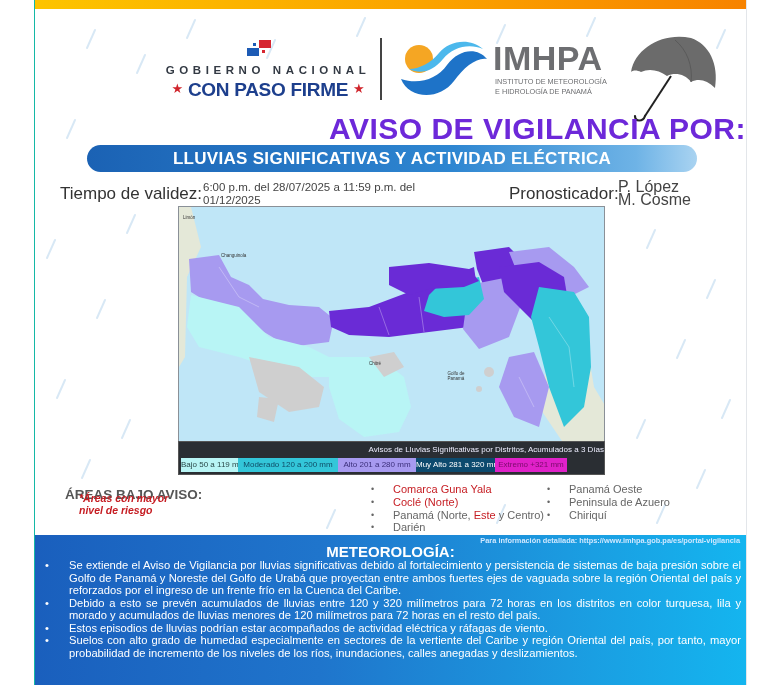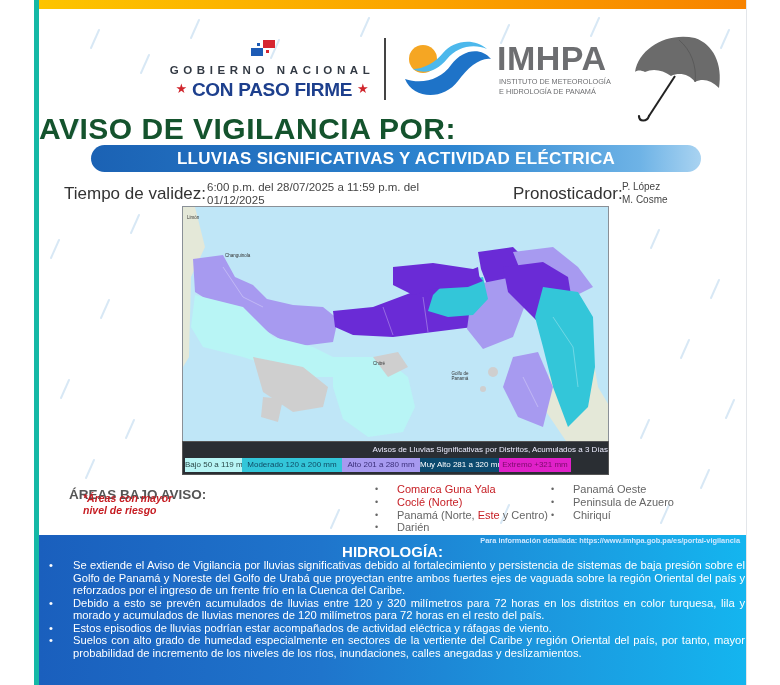--- a/index.html
+++ b/index.html
@@ -2,21 +2,21 @@
 <html><head>
   <meta charset="utf-8">
   <style>
     * { box-sizing: border-box; margin: 0; padding: 0; }
     html, body { width: 780px; height: 685px; background: #ffffff; overflow: hidden; }
     body { font-family: "Liberation Sans", "DejaVu Sans", sans-serif; position: relative; }
 
     .poster {
       position: absolute; left: 34px; top: 0; width: 713px; height: 685px;
       background: #ffffff; overflow: hidden;
-      border-left: 5px solid #14b8a6; border-right: 1px solid #e3e6ea; padding-left: 12px;
+      border-left: 1px solid #14b8a6; border-right: 1px solid #e3e6ea; padding-left: 12px;
     }
     .topbar {
       position: absolute; left: 0; top: 0; width: 100%; height: 9px;
       background: linear-gradient(90deg, #fdc400 0%, #fba300 55%, #f78300 100%);
     }
     .rain { position: absolute; inset: 0; pointer-events: none; }
 
     
     .gov-logo { position: absolute; left: 128px; top: 40px; width: 210px; height: 64px; text-align: center; }
     .flag { position: absolute; left: 84px; top: 0; width: 24px; height: 16px; }
@@ -37,35 +37,35 @@
     .imhpa-name {
       position: absolute; left: 94px; top: 2px; font-size: 34px; font-weight: bold;
       color: #6d6e71; letter-spacing: 0.5px;
     }
     .imhpa-sub {
       position: absolute; left: 96px; top: 40px; font-size: 7.3px; color: #6d6e71; line-height: 10px;
     }
     .umbrella { position: absolute; left: 588px; top: 30px; width: 100px; height: 96px; }
 
     .title {
-      position: absolute; left: 0; top: 112px; width: 100%; text-align: left;
-      font-size: 30px; font-weight: bold; color: #14532d; letter-spacing: 0.5px;
+      position: absolute; left: 0; top: 112px; width: 100%; text-align: right;
+      font-size: 30px; font-weight: bold; color: #6d28d9; letter-spacing: 0.5px;
     }
     .subtitle-bar {
       position: absolute; left: 52px; top: 145px; width: 610px; height: 27px;
       border-radius: 14px;
       background: linear-gradient(90deg, #1b62b4 0%, #2e86d1 60%, #6eb3e6 90%, #a9d3f1 100%);
       color: #fff; font-size: 17px; font-weight: bold; text-align: center; line-height: 27px;
       letter-spacing: 0.3px;
     }
 
     .validity-label { position: absolute; left: 25px; top: 184px; font-size: 17px; color: #333; }
     .validity-value { position: absolute; left: 168px; top: 181px; font-size: 11.5px; color: #444; line-height: 12.5px; width: 260px; }
     .forecaster-label { position: absolute; left: 474px; top: 184px; font-size: 17px; color: #333; }
-    .forecaster-value { position: absolute; left: 583px; top: 181px; font-size: 10px; color: #444; line-height: 12.5px; }
+    .forecaster-value { position: absolute; left: 583px; top: 181px; font-size: 16px; color: #444; line-height: 12.5px; }
 
     
     .map {
       position: absolute; left: 143px; top: 206px; width: 427px; height: 237px;
       background: #bfe6f7; border: 1px solid #8a9097; overflow: hidden;
     }
     .map svg { position: absolute; left: 0; top: 0; }
     .map-label { position: absolute; font-size: 4.5px; color: #333; }
     .map-footer {
       position: absolute; left: 143px; top: 441px; width: 427px; height: 34px;
@@ -256,21 +256,21 @@
     <li class="normal">Darién</li>
   </ul>
   <ul class="area-col" style="left:512px;">
     <li class="normal">Panamá Oeste</li>
     <li class="normal">Peninsula de Azuero</li>
     <li class="normal">Chiriquí</li>
   </ul>
 
   <div class="desc-box">
     <div class="info-link">Para información detallada: https://www.imhpa.gob.pa/es/portal-vigilancia</div>
-    <div class="desc-title">HIDROLOGÍA:</div>
+    <div class="desc-title">METEOROLOGÍA:</div>
     <ul class="desc-list">
       <li>Se extiende el Aviso de Vigilancia por lluvias significativas debido al fortalecimiento y persistencia de sistemas de baja presión sobre el Golfo de Panamá y Noreste del Golfo de Urabá que proyectan entre ambos fuertes ejes de vaguada sobre la región Oriental del país y reforzados por el ingreso de un frente frío en la Cuenca del Caribe.</li>
       <li>Debido a esto se prevén acumulados de lluvias entre 120 y 320 milímetros para 72 horas en los distritos en color turquesa, lila y morado y acumulados de lluvias menores de 120 milímetros para 72 horas en el resto del país.</li>
       <li>Estos episodios de lluvias podrían estar acompañados de actividad eléctrica y ráfagas de viento.</li>
       <li>Suelos con alto grado de humedad especialmente en sectores de la vertiente del Caribe y región Oriental del país, por tanto, mayor probabilidad de incremento de los niveles de los ríos, inundaciones, calles anegadas y deslizamientos.</li>
     </ul>
   </div>
 </div>
 
 </body></html>

